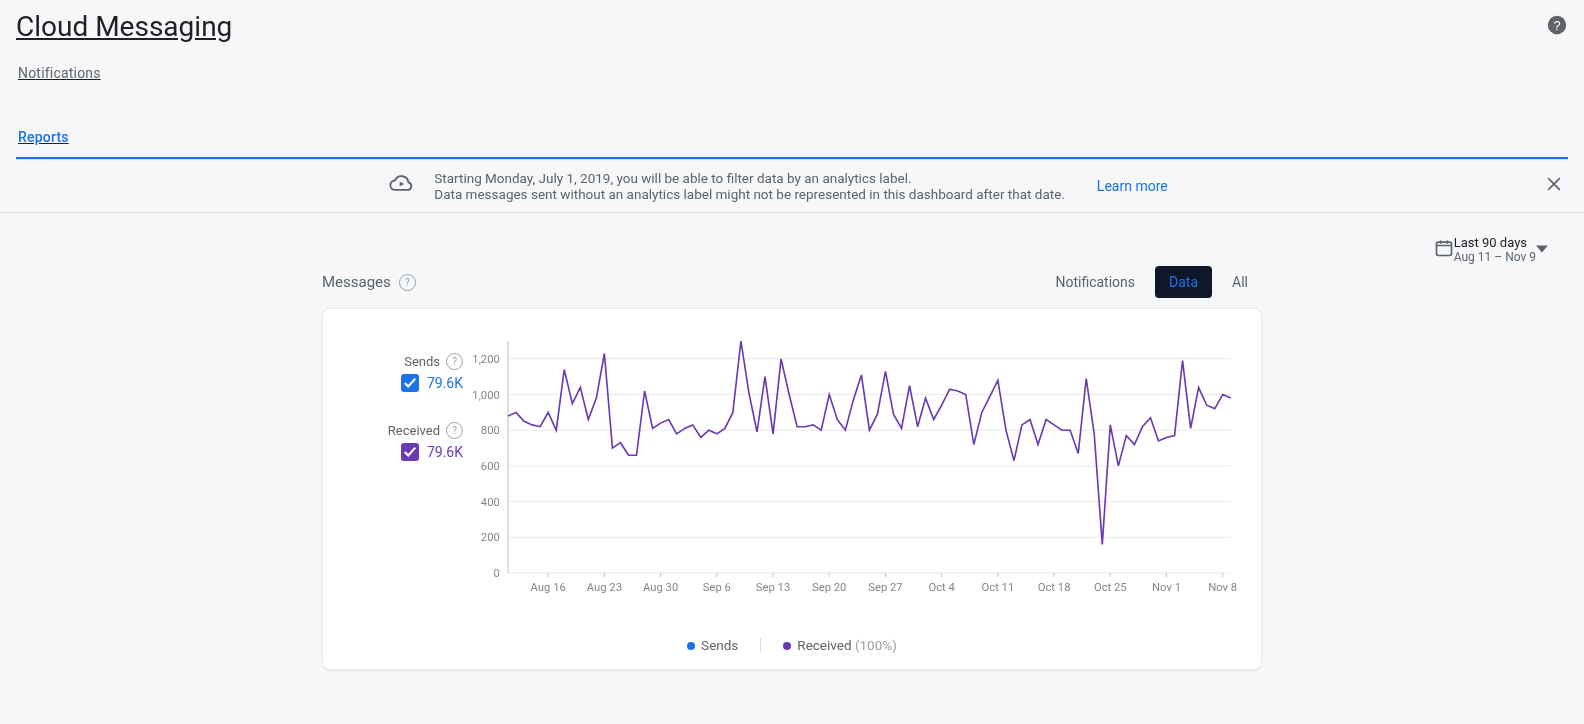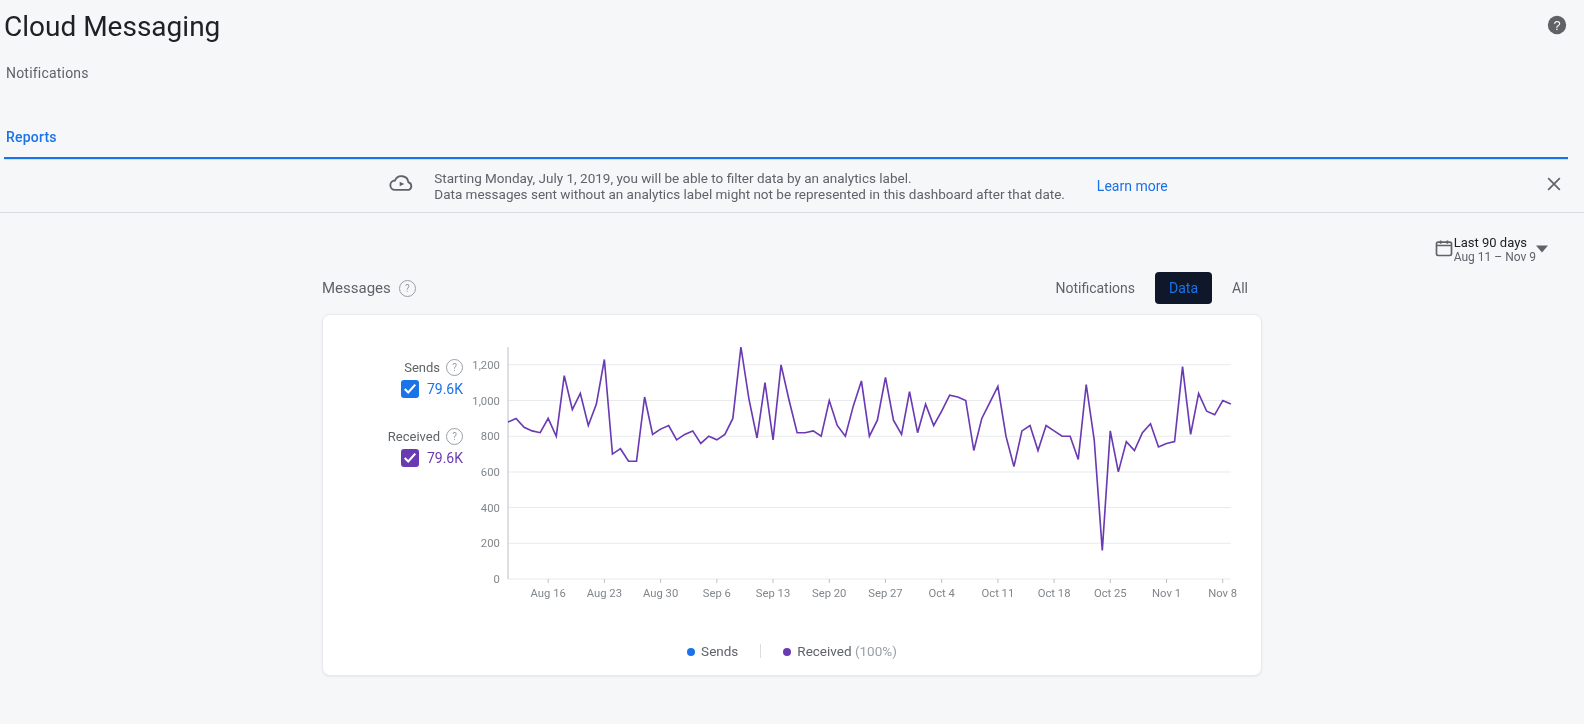--- a/index.html
+++ b/index.html
@@ -9,41 +9,41 @@
     --bg:#f5f7f9;
     --card:#ffffff;
     --blue:#1a73e8;
     --link:#1a73e8;
     --purple:#6a3ab2;
     --chip:#3367d6;
   }
   html,body{margin:0;padding:0;font-family:"Google Sans","Roboto","Segoe UI",Arial,sans-serif;background:var(--bg);color:var(--text);}
   .page{width:1584px;height:724px;box-sizing:border-box;position:relative;}
 
-  .header{padding:10px 16px 0 4px;}
+  .header{padding:10px 16px 0 16px;text-decoration:underline;}
   .title-row{display:flex;align-items:center;justify-content:space-between;}
   .page-title{font-size:28px;font-weight:400;margin:0;color:var(--text);}
   .help-circle{color:#5f6368;}
   .tabs{display:flex;gap:24px;border-bottom:1px solid var(--border);margin-top:12px;flex-direction:column;}
   .tab{padding:10px 2px 12px;font-size:14px;color:var(--muted);cursor:pointer;border-bottom:2px solid transparent;letter-spacing:.2px;}
   .tab.active{color:var(--link);border-bottom-color:var(--link);font-weight:500;}
 
   .banner{display:flex;align-items:flex-start;border-bottom:1px solid var(--border);padding:10px 16px 10px 16px;}
   .banner-inner{display:flex;align-items:center;justify-content:center;flex:1;gap:18px;}
   .banner-text{font-size:13.5px;color:var(--muted);}
   .learn-more{color:var(--link);font-size:14px;margin-left:14px;cursor:pointer;}
   .close-x{color:#5f6368;cursor:pointer;padding:4px;}
   .cloud-ico{color:#5f6368;}
 
   .controls-row{display:flex;justify-content:flex-end;padding:22px 36px 0 0;}
   .date-picker{display:flex;align-items:center;color:var(--muted);cursor:pointer;}
   .date-picker .label{font-size:13px;color:var(--text);}
   .date-picker .range{font-size:12px;color:var(--muted);}
 
-  .section{width:940px;margin:8px auto 0 auto;}
+  .section{width:940px;margin:2px auto 0 auto;}
   .section-head{display:flex;align-items:center;justify-content:space-between;margin-bottom:10px;}
   .section-title{display:flex;align-items:center;gap:8px;font-size:15px;color:var(--muted);}
   .pill-tabs{display:flex;gap:6px;}
   .pill{padding:8px 14px;border-radius:4px;font-size:14px;color:var(--muted);cursor:pointer;}
   .pill.active{background:#0f172a;color:var(--link);}
 
   .card{background:var(--card);border:1px solid #e8eaed;border-radius:8px;box-shadow:0 1px 2px rgba(60,64,67,.08);}
 
   .filter-bar{display:flex;align-items:center;gap:10px;padding:14px 16px;border-bottom:1px solid #eceef1;background:#fafbfc;border-radius:8px 8px 0 0;}
   .filter-chip{display:flex;align-items:center;gap:8px;background:#eceef1;color:#5f6368;border-radius:16px;padding:4px 12px 4px 10px;font-size:14px;cursor:pointer;}

